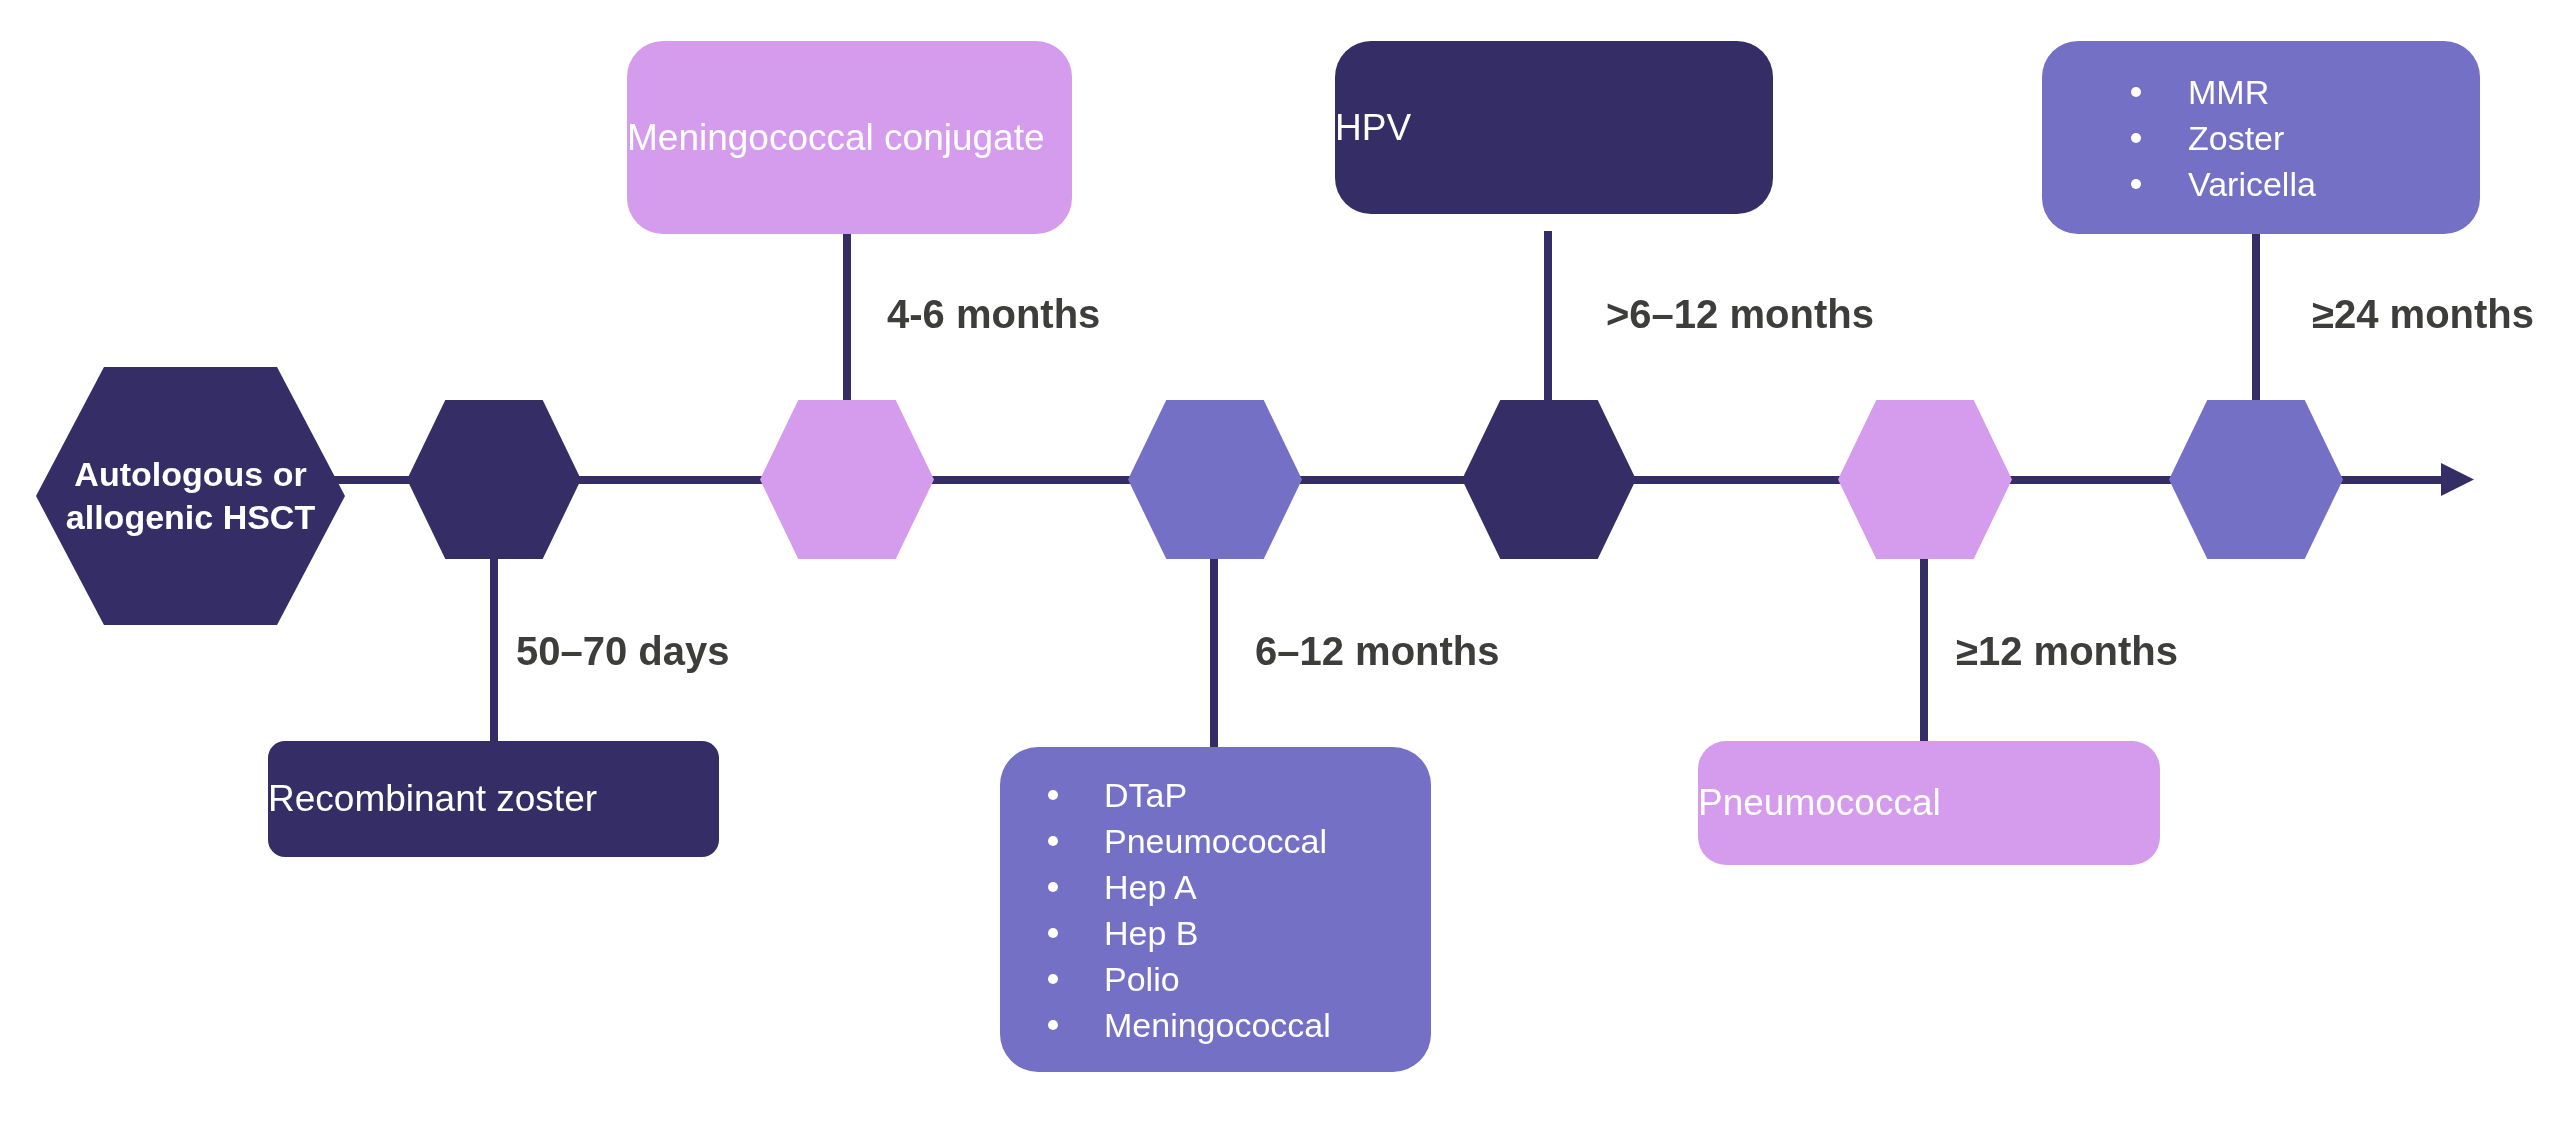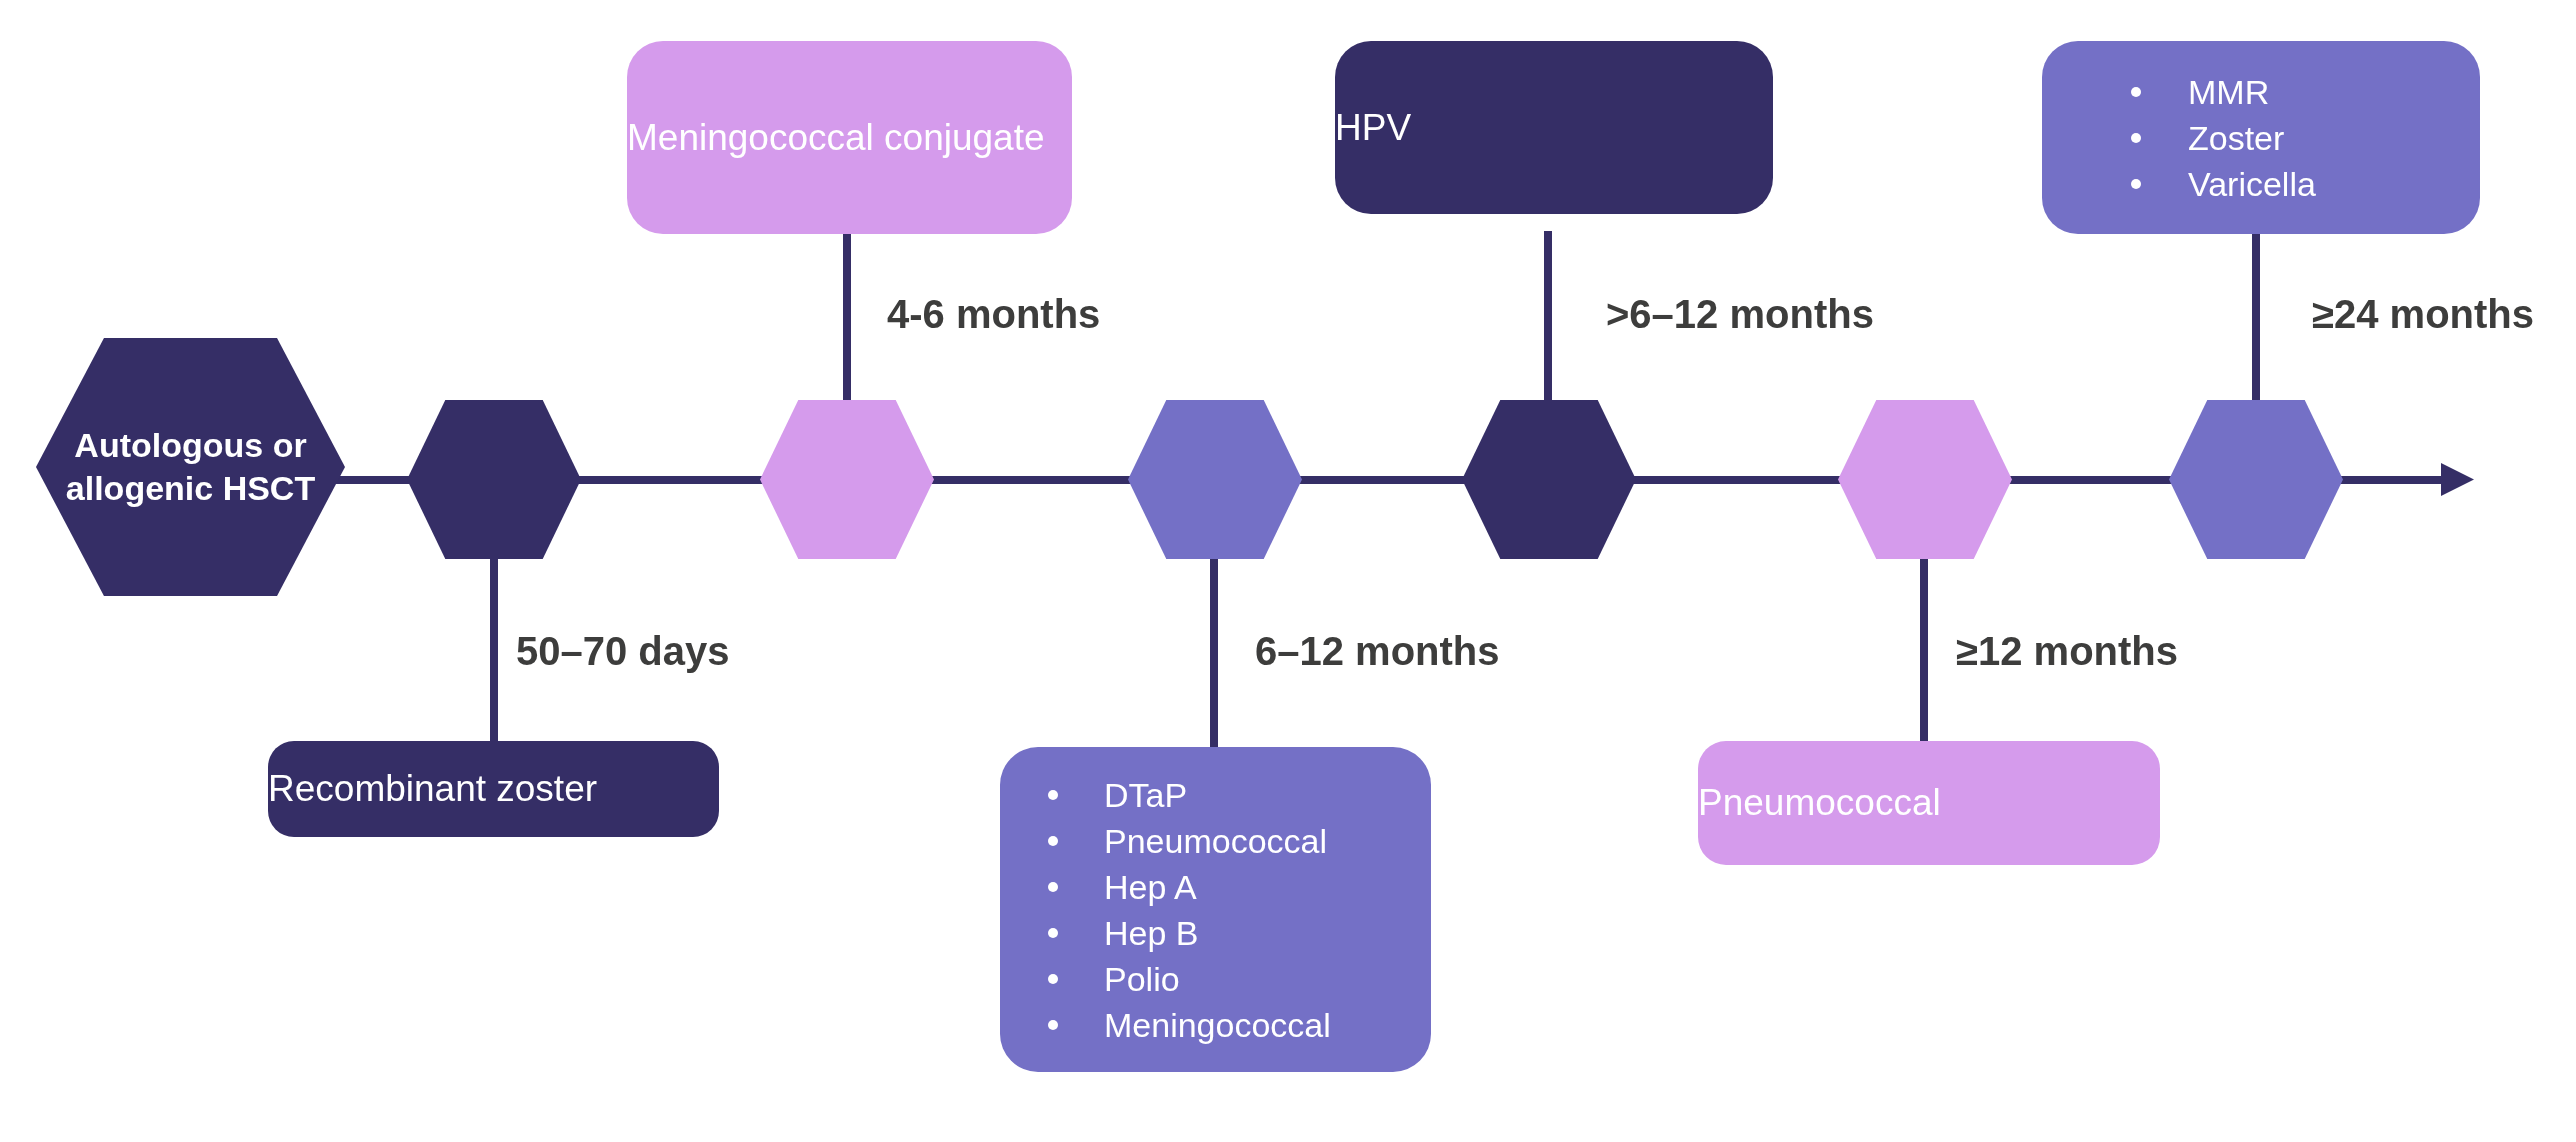--- a/index.html
+++ b/index.html
@@ -16,21 +16,21 @@
   .canvas{position:relative;width:2576px;height:1143px;background:var(--background);overflow:hidden}
 
   
   .axis{position:absolute;left:332px;top:476px;width:2114px;height:8.3px;background:var(--dark);z-index:1}
   .arrowhead{position:absolute;left:2441px;top:463px;width:33px;height:33px;background:var(--dark);
     clip-path:polygon(0 0,100% 50%,0 100%);z-index:1}
 
   
   .hex{position:absolute;z-index:2;clip-path:polygon(0% 50%,22% 0%,78% 0%,100% 50%,78% 100%,22% 100%)}
   .hex.small{width:174px;height:159px;top:400px}
-  .start-hex{left:36px;top:338px;width:309px;height:258px;background:var(--dark);
+  .start-hex{left:36px;top:367px;width:309px;height:258px;background:var(--dark);
     display:flex;align-items:center;justify-content:center;text-align:center;
     color:var(--white);font-weight:bold;font-size:34px;line-height:43px;z-index:3}
   #hex-e0{left:407px;background:var(--dark)}
   #hex-e1{left:760px;background:var(--light)}
   #hex-e2{left:1128px;background:var(--medium)}
   #hex-e3{left:1462px;background:var(--dark)}
   #hex-e4{left:1838px;background:var(--light)}
   #hex-e5{left:2169px;background:var(--medium)}
 
   
@@ -48,21 +48,21 @@
   #time-e0{left:516px;top:630px}
   #time-e1{left:887px;top:293px}
   #time-e2{left:1255px;top:630px}
   #time-e3{left:1606px;top:293px}
   #time-e4{left:1956px;top:630px}
   #time-e5{left:2312px;top:293px}
 
   
   .box{position:absolute;color:var(--white);font-size:37px;display:flex;align-items:center;
     justify-content:flex-start;text-align:center;z-index:2;border-radius:36px}
-  #box-e0{left:268px;top:741px;width:451px;height:96px;background:var(--dark);border-radius:26px}
+  #box-e0{left:268px;top:741px;width:451px;height:116px;background:var(--dark);border-radius:17px}
   #box-e1{left:627px;top:41px;width:445px;height:193px;background:var(--light)}
   #box-e2{left:1000px;top:747px;width:431px;height:325px;background:var(--medium);border-radius:38px}
   #box-e3{left:1335px;top:41px;width:438px;height:173px;background:var(--dark)}
   #box-e4{left:1698px;top:741px;width:462px;height:124px;background:var(--light);border-radius:28px}
   #box-e5{left:2042px;top:41px;width:438px;height:193px;background:var(--medium)}
 
   
   .bullet-list{display:flex;flex-direction:column;justify-content:center;width:100%;height:100%;
     gap:10px;text-align:left}
   #box-e2 .bullet-list{padding-left:48px}

